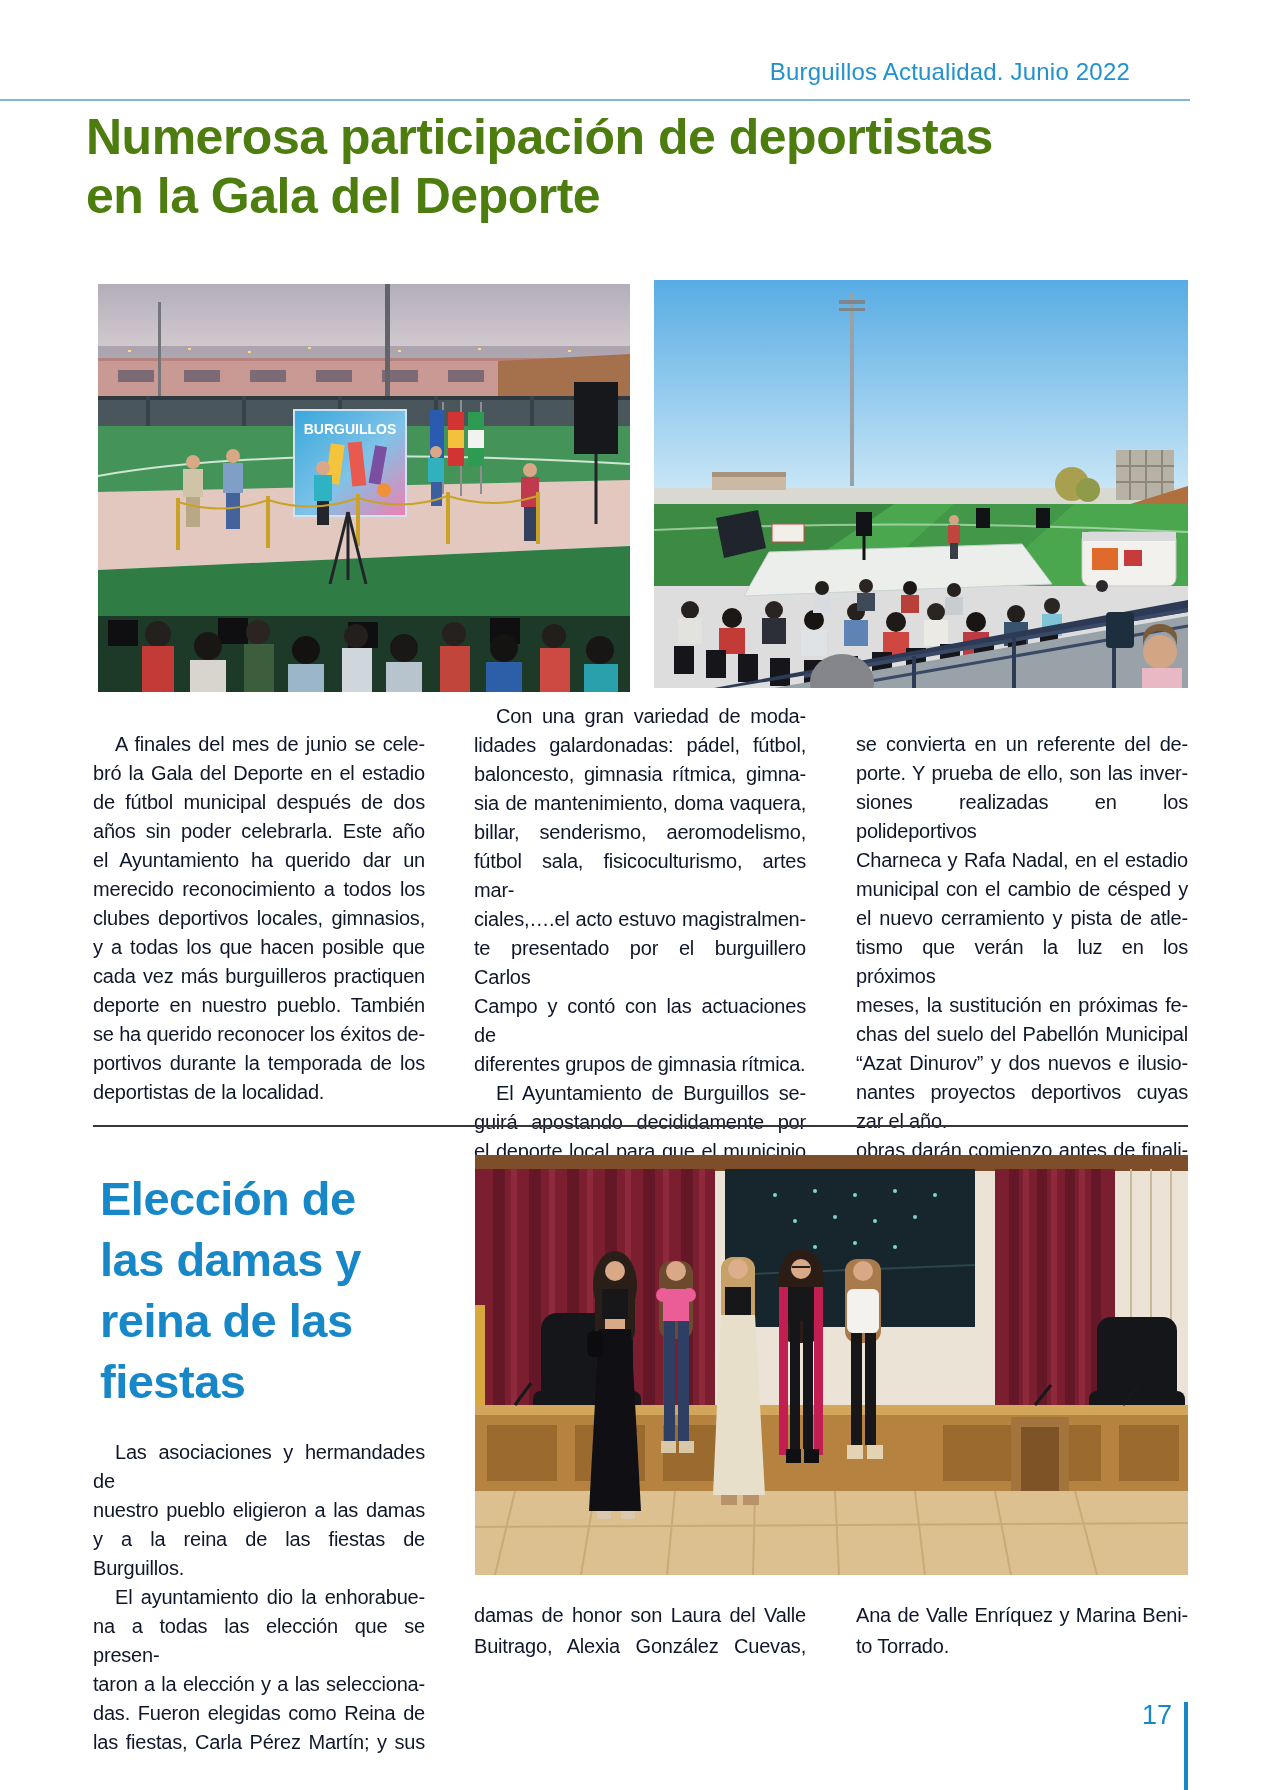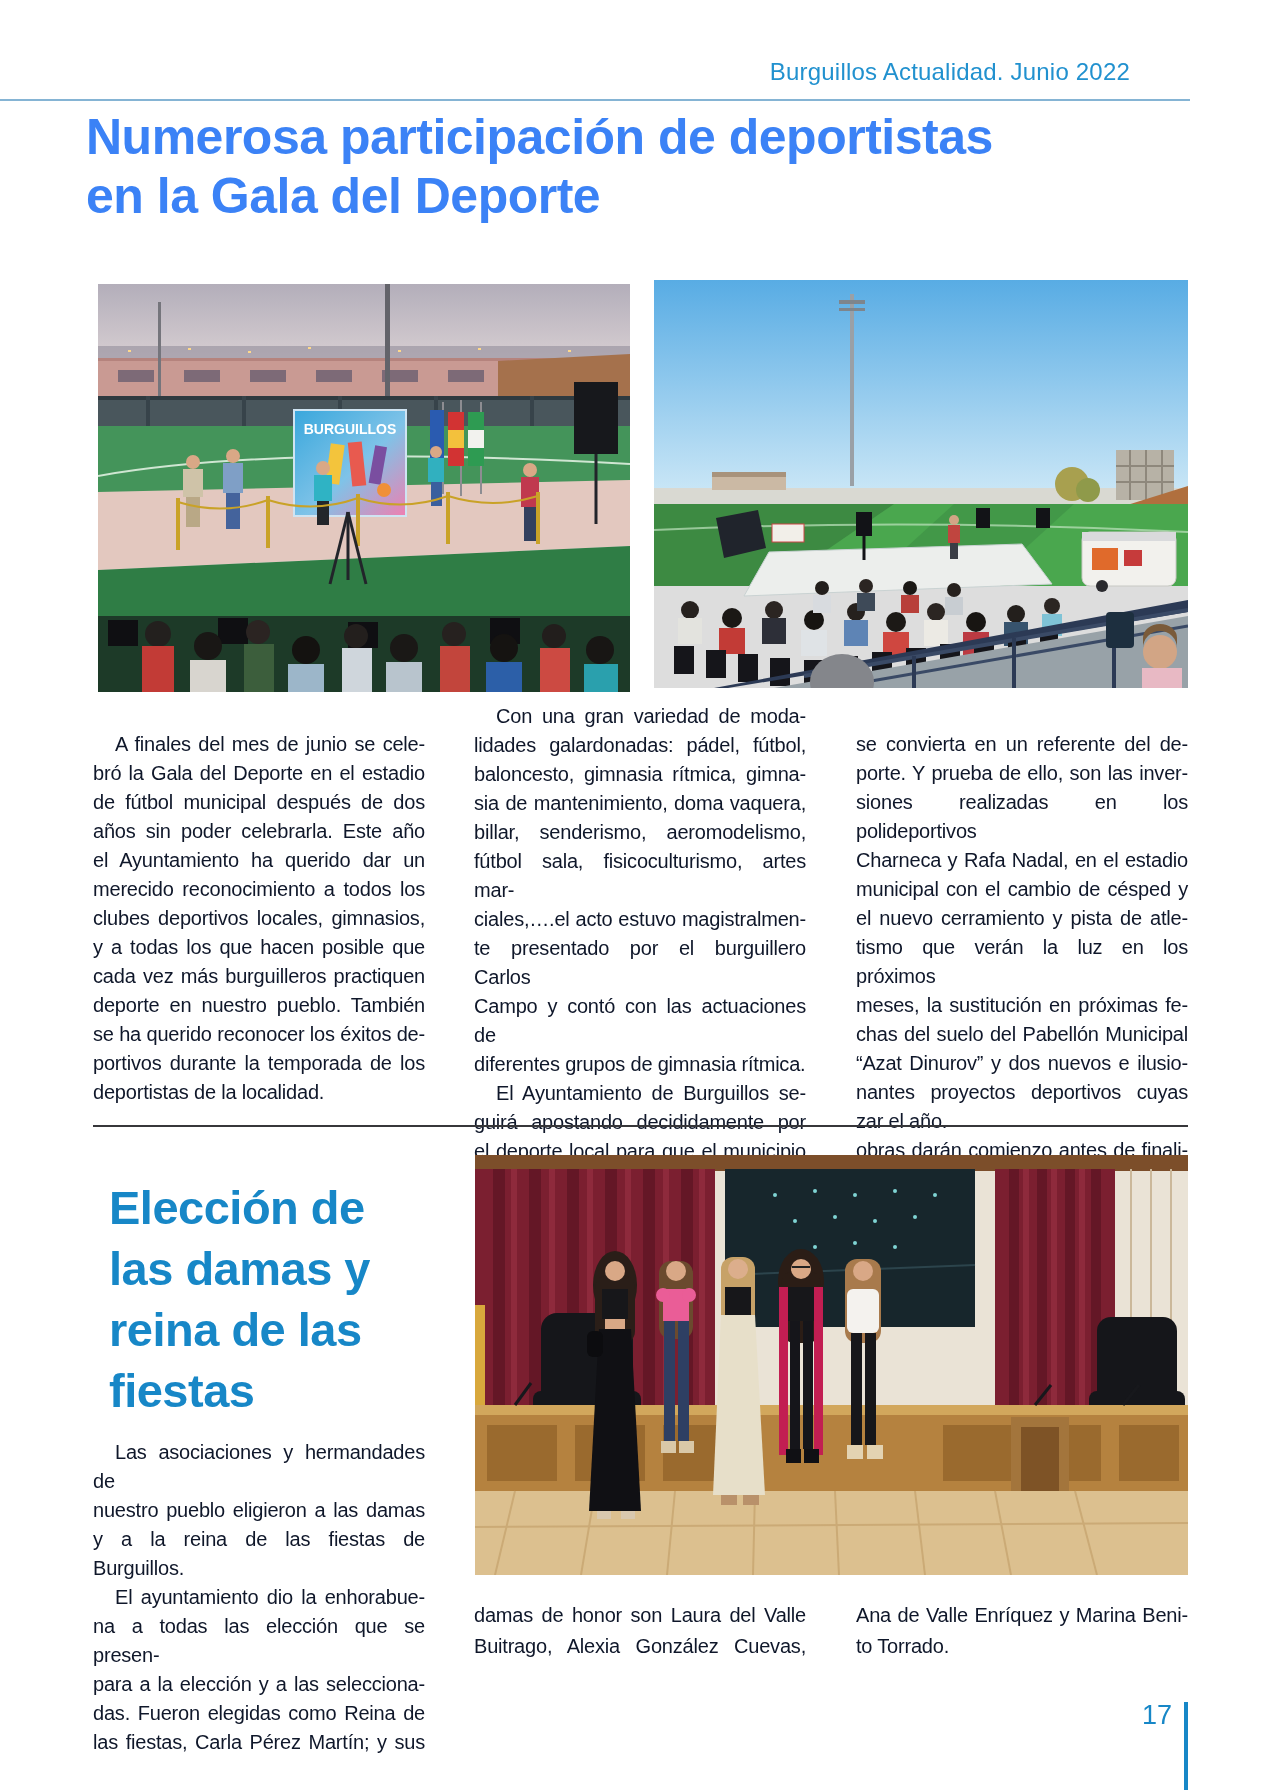--- a/index.html
+++ b/index.html
@@ -16,21 +16,21 @@
     font-size:24px;color:#2191cf;letter-spacing:.2px;
   }
   .masthead-rule{
     position:absolute;top:99px;left:0;width:1190px;height:2px;
     background:#85b4d4;
   }
   
   .title1{
     position:absolute;left:86px;top:108px;
     font-size:50px;line-height:59px;font-weight:bold;
-    color:#3b82f6;letter-spacing:-.5px;
+    color:#4d7c0f;letter-spacing:-.5px;
   }
   .title2{
     position:absolute;left:92px;top:1160px;
     font-size:47px;line-height:61px;font-weight:bold;
     color:#1787c7;letter-spacing:-.5px;
   }
   
   .photo{position:absolute;overflow:hidden;background:#dddddd;}
   .photo svg{display:block;}
   #photo-gala-stage{left:94px;top:280px;width:532px;height:408px;}
@@ -408,21 +408,21 @@
       <div class="line">meses, la sustitución en próximas fe-</div>
       <div class="line">chas del suelo del Pabellón Municipal</div>
       <div class="line">“Azat Dinurov” y dos nuevos e ilusio-</div>
       <div class="line">nantes proyectos deportivos cuyas</div>
       <div class="line end">zar el año.</div>
       <div class="line">obras darán comienzo antes de finali-</div>
     </div>
 
   <div class="section-divider"></div>
 
-  <h2 class="title2" style="margin:17px;">
+  <h2 class="title2" style="margin:8px;">
     <div>Elección de</div>
     <div>las damas y</div>
     <div>reina de las</div>
     <div>fiestas</div>
   </h2>
 
   <figure class="photo" id="photo-damas" style="margin:0;">
     <svg width="713" height="420" viewBox="0 0 713 420">
       <rect x="0" y="0" width="713" height="266" fill="#eae3d6"></rect>
       <rect x="0" y="0" width="713" height="16" fill="#7c4e2a"></rect>
@@ -579,21 +579,21 @@
       </g>
     </svg>
   </figure>
 
   <div class="col" id="a2c1">
       <div class="line indent">Las asociaciones y hermandades de</div>
       <div class="line">nuestro pueblo eligieron a las damas</div>
       <div class="line end">y a la reina de las fiestas de Burguillos.</div>
       <div class="line indent">El ayuntamiento dio la enhorabue-</div>
       <div class="line">na a todas las elección que se presen-</div>
-      <div class="line">para a la elección y a las selecciona-</div>
+      <div class="line">taron a la elección y a las selecciona-</div>
       <div class="line">das. Fueron elegidas como Reina de</div>
       <div class="line">las fiestas, Carla Pérez Martín; y sus</div>
     </div>
   <div class="col" id="capA">
       <div class="line">damas de honor son Laura del Valle</div>
       <div class="line">Buitrago, Alexia González Cuevas,</div>
     </div>
   <div class="col" id="capB">
       <div class="line">Ana de Valle Enríquez y Marina Beni-</div>
       <div class="line end">to Torrado.</div>

